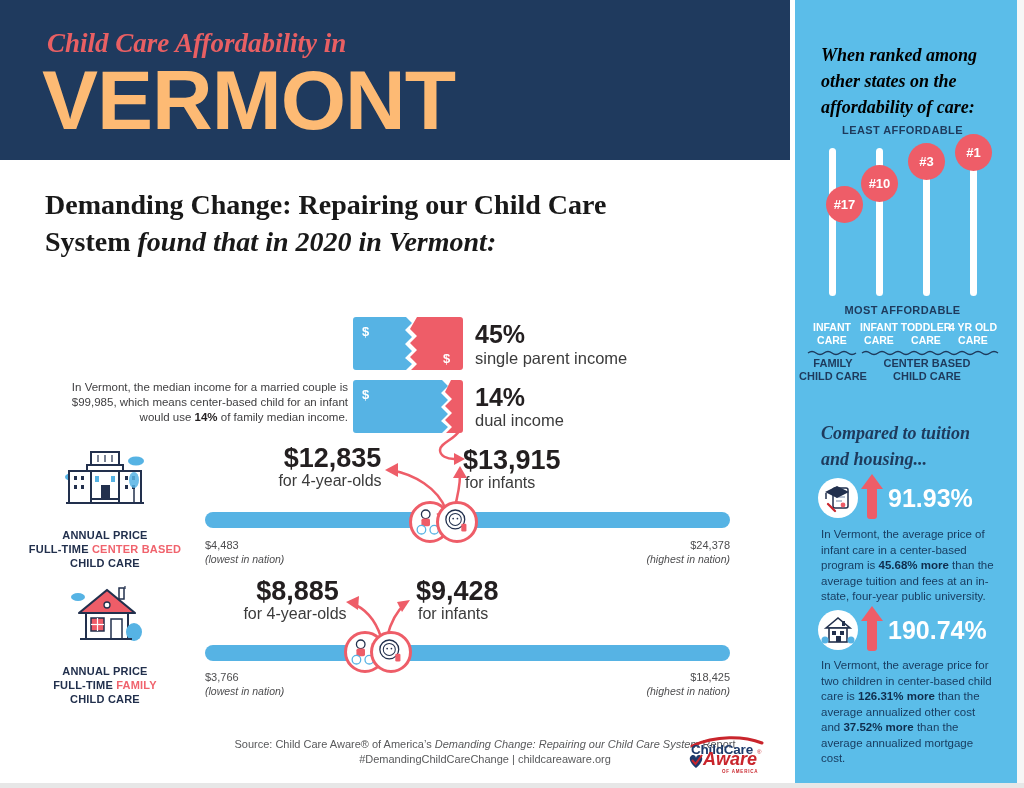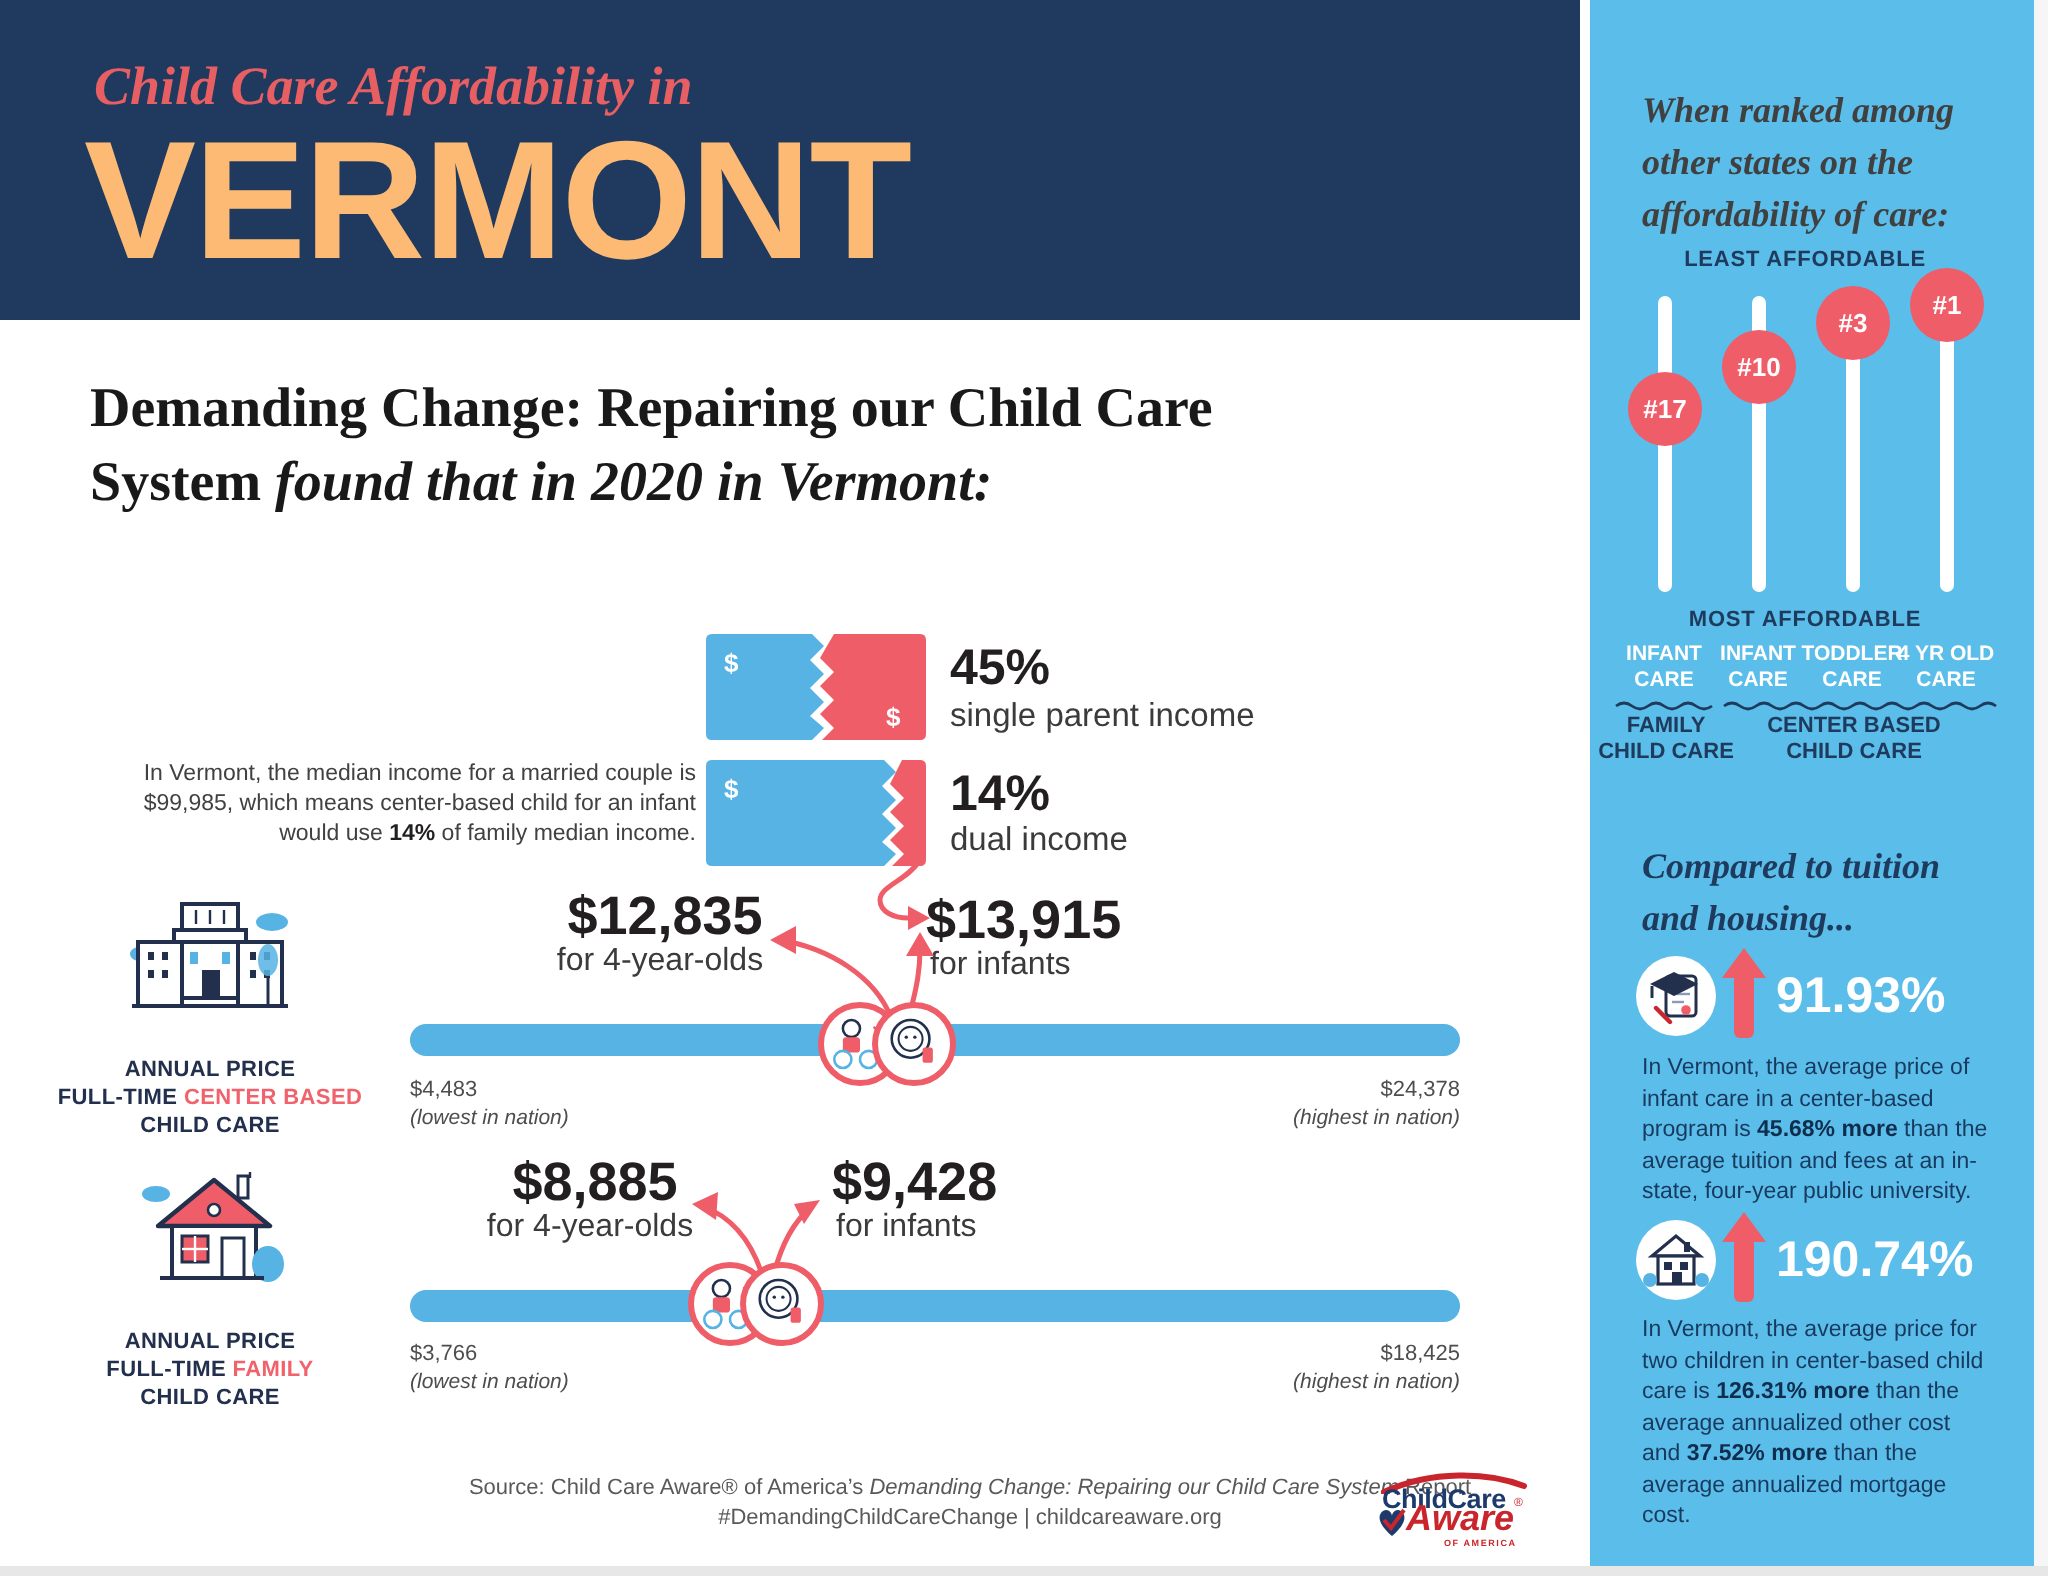--- a/index.html
+++ b/index.html
@@ -61,29 +61,29 @@
   .logo-swoosh{position:absolute;left:2px;top:-1px;}
   .logo-l1{position:absolute;left:5px;top:6px;font-size:13.5px;font-weight:800;color:#1d3a6b;letter-spacing:-.2px;}
   .logo-heart{position:absolute;left:2px;top:18px;}
   .logo-l2{position:absolute;left:17px;top:13px;font-size:18px;font-weight:800;font-style:italic;color:#c9252c;}
   .logo-reg{position:absolute;left:71px;top:13px;font-size:6px;color:#c9252c;}
   .logo-l3{position:absolute;left:36px;top:33px;font-size:4.5px;font-weight:700;color:#c9252c;letter-spacing:.8px;}
 
   
   .sidebar{position:absolute;left:795px;top:0;width:222px;height:783px;background:#5bbde9;}
   .sb-heading{position:absolute;left:26px;top:42px;font-family:"Liberation Serif",serif;font-weight:700;
-              font-style:italic;font-size:18px;line-height:26px;color:#404040;white-space:pre-line;}
+              font-style:italic;font-size:18px;line-height:26px;color:#000000;white-space:pre-line;}
   .sb-cap{position:absolute;left:0;width:215px;text-align:center;font-size:11px;font-weight:800;
           color:#1e3a5c;letter-spacing:.4px;}
   .sb-least{top:124px;} .sb-most{top:304px;}
   .track{position:absolute;top:148px;width:7px;height:148px;background:#ffffff;border-radius:4px;}
   .t1{left:34px;} .t2{left:81px;} .t3{left:128px;} .t4{left:175px;}
   .dot{position:absolute;width:37px;height:37px;border-radius:50%;background:#ee5d68;color:#fff;
        font-weight:800;font-size:13px;display:flex;align-items:center;justify-content:center;}
-  .d1{left:19px;top:186px;} .d2{left:66px;top:165px;} .d3{left:113px;top:143px;} .d4{left:160px;top:134px;}
+  .d1{left:31px;top:186px;} .d2{left:66px;top:165px;} .d3{left:113px;top:143px;} .d4{left:160px;top:134px;}
   .col{position:absolute;top:321px;width:54px;text-align:center;font-size:10.5px;font-weight:800;
        color:#ffffff;line-height:12.5px;}
   .col1{left:10px;} .col2{left:57px;} .col3{left:104px;} .col4{left:151px;}
   .wave{position:absolute;top:349px;}
   .w1{left:12px;} .w2{left:66px;}
   .grp{position:absolute;top:357px;text-align:center;font-size:11px;font-weight:800;color:#1e3a5c;line-height:13px;}
   .grp1{left:0;width:76px;} .grp2{left:74px;width:116px;}
   .sb-tuition{position:absolute;left:26px;top:420px;font-family:"Liberation Serif",serif;font-weight:700;
               font-style:italic;font-size:18px;line-height:26px;color:#1e3a5c;white-space:pre-line;}
   .stat-circle{position:absolute;left:23px;width:40px;height:40px;border-radius:50%;background:#fff;}

